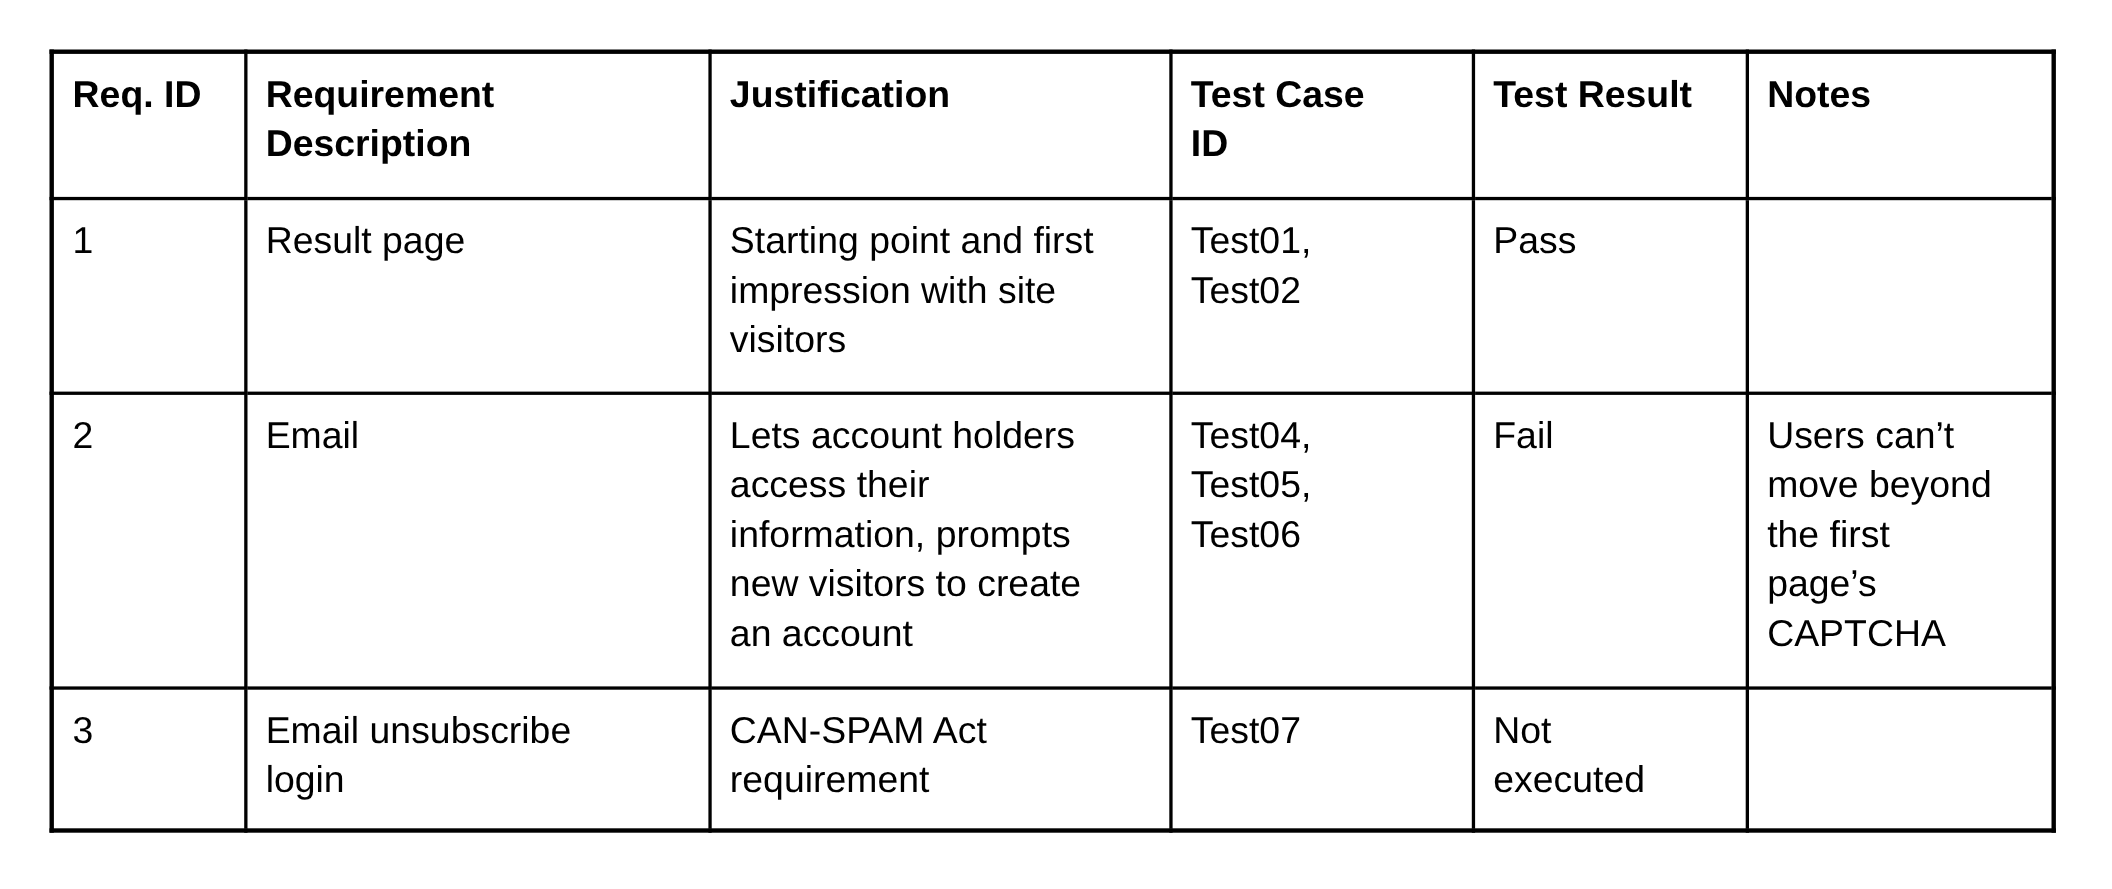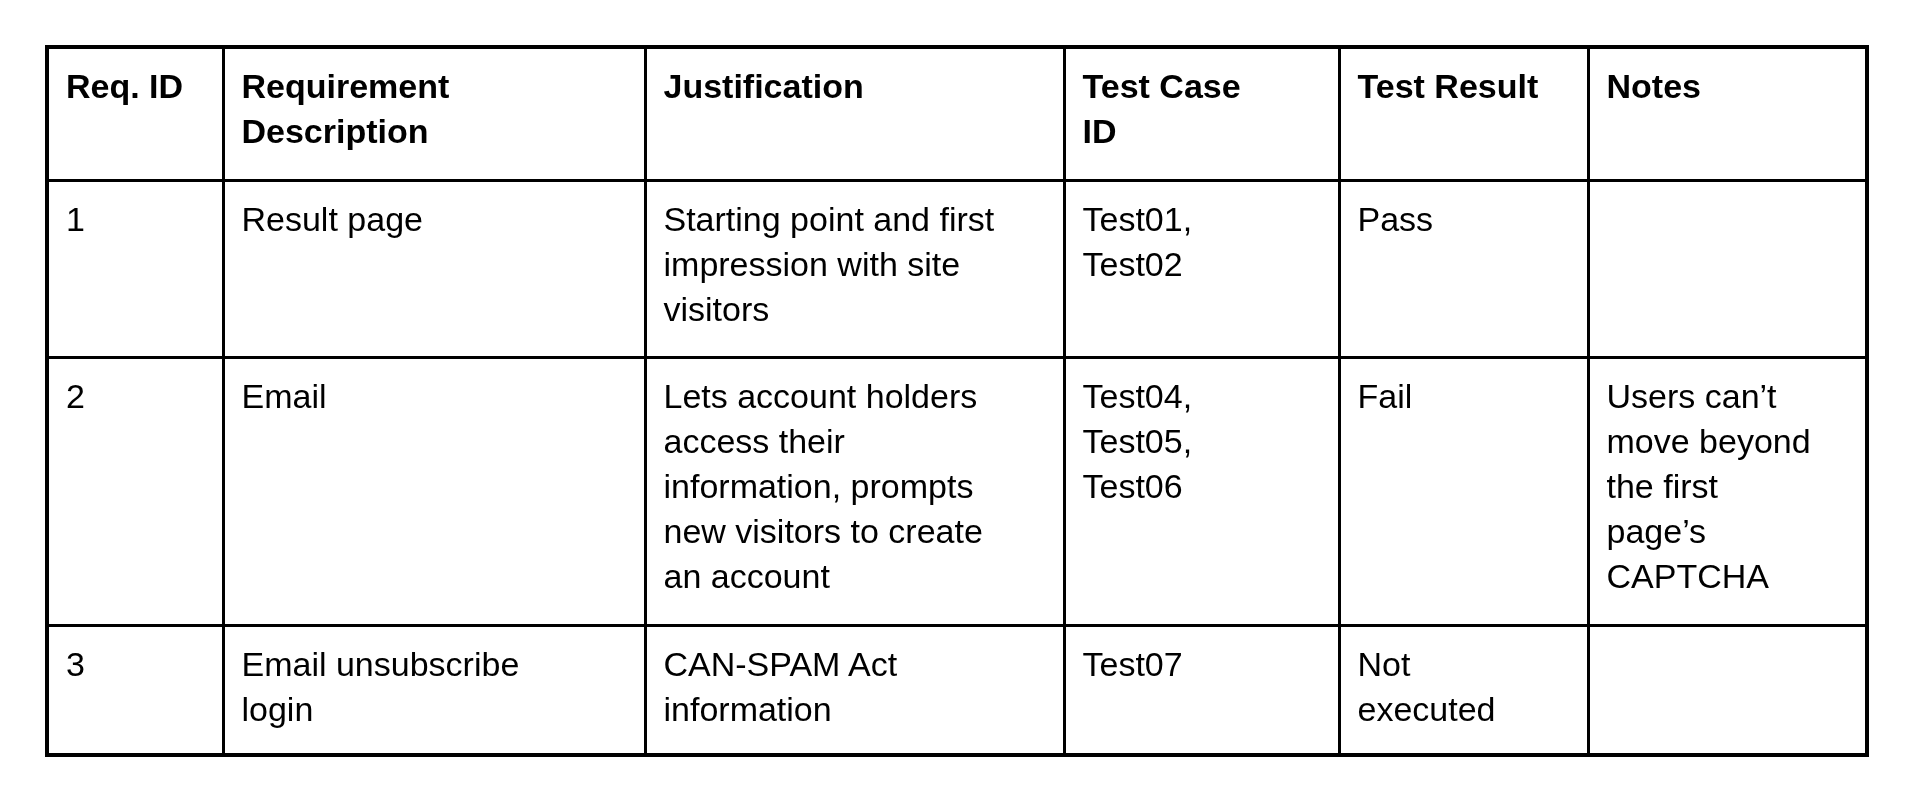--- a/index.html
+++ b/index.html
@@ -100,21 +100,21 @@
 move beyond
 the first
 page’s
 CAPTCHA</td>
       </tr>
       <tr class="row-3">
         <td>3</td>
         <td>Email unsubscribe
 login</td>
         <td>CAN-SPAM Act
-information</td>
+requirement</td>
         <td>Test07</td>
         <td>Not
 executed</td>
         <td></td>
       </tr>
     </tbody>
   </table>
 </div>
 
 </body></html>

